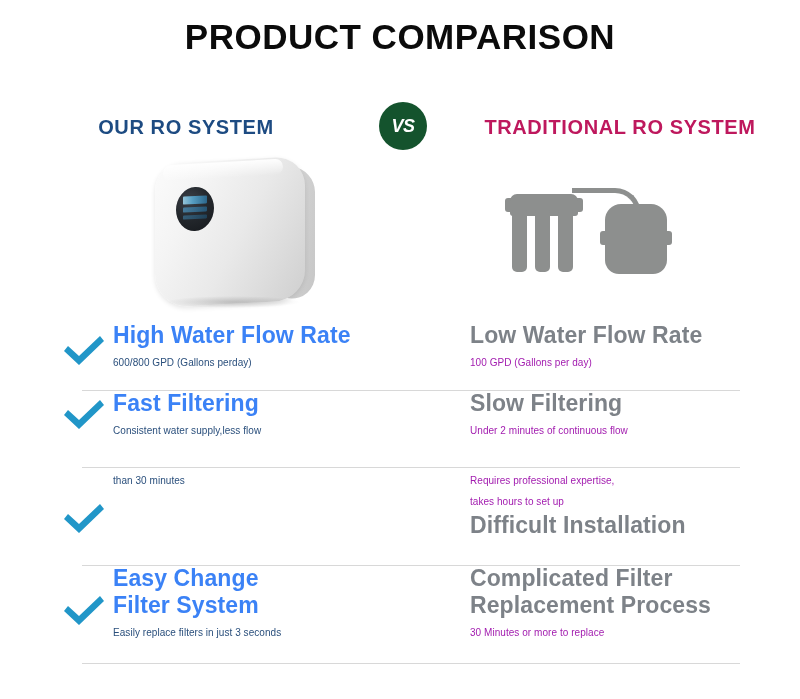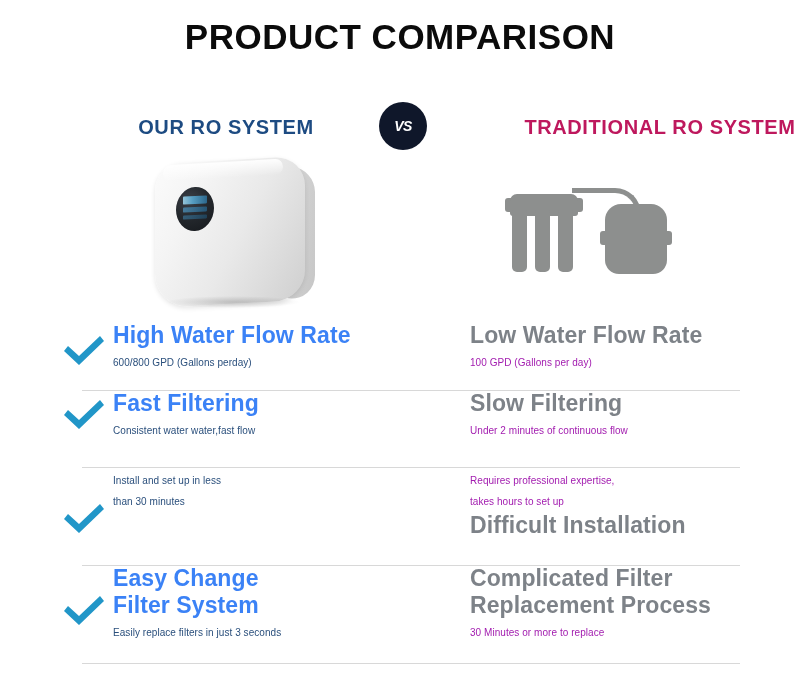--- a/index.html
+++ b/index.html
@@ -35,21 +35,20 @@
   }
 
   
   .col-head {
     position: absolute;
     top: 116px;
     font-size: 20px;
     font-weight: bold;
     letter-spacing: 0.6px;
     white-space: nowrap;
-    margin-left: 40px;
   }
   .col-head.ours {
     left: 0;
     width: 372px;
     text-align: center;
     color: #1d4b82;
   }
   .col-head.theirs {
     left: 440px;
     width: 360px;
@@ -58,23 +57,23 @@
   }
 
   
   .vs-badge {
     position: absolute;
     left: 379px;
     top: 102px;
     width: 48px;
     height: 48px;
     border-radius: 50%;
-    background: #0f172a;
+    background: #14532d;
     color: #ffffff;
-    font-size: 14px;
+    font-size: 18px;
     font-weight: bold;
     letter-spacing: -0.5px;
     display: flex;
     align-items: center;
     justify-content: center;
     font-style: italic;
   }
 
   
   .product-ours {
@@ -315,41 +314,40 @@
         <div class="check" style="top: 8px;">
           <svg viewBox="0 0 44 34" xmlns="http://www.w3.org/2000/svg">
             <path d="M2 17 L6 12 L17 22 L38 2 L42 7 L17 31 Z" fill="#2196c8"></path>
           </svg>
         </div>
         <div class="cell left">
           <div>
             <div class="feat-head">Fast Filtering</div>
           </div>
           <div style="margin-top: 3px;">
-            <div class="feat-sub">Consistent water water,fast flow</div>
+            <div class="feat-sub">Consistent water supply,less flow</div>
           </div>
         </div>
         <div class="cell right">
           <div>
             <div class="feat-head">Slow Filtering</div>
           </div>
           <div style="margin-top: 3px;">
             <div class="feat-sub">Under 2 minutes of continuous flow</div>
           </div>
         </div>
       </div>
       <div class="row" style="height: 98px; position: absolute; top: 145px; left: 0px;">
         <div class="check" style="top: 35px;">
           <svg viewBox="0 0 44 34" xmlns="http://www.w3.org/2000/svg">
             <path d="M2 17 L6 12 L17 22 L38 2 L42 7 L17 31 Z" fill="#2196c8"></path>
           </svg>
         </div>
         <div class="cell left">
           <div style="margin-top: 3px;">
-            <div class="feat-sub">Install and set up in less</div>
             <div class="feat-sub">than 30 minutes</div>
           </div>
         </div>
         <div class="cell right">
           <div style="margin-top: 3px;">
             <div class="feat-sub">Requires professional expertise,</div>
             <div class="feat-sub">takes hours to set up</div>
           </div>
           <div>
             <div class="feat-head">Difficult Installation</div>

